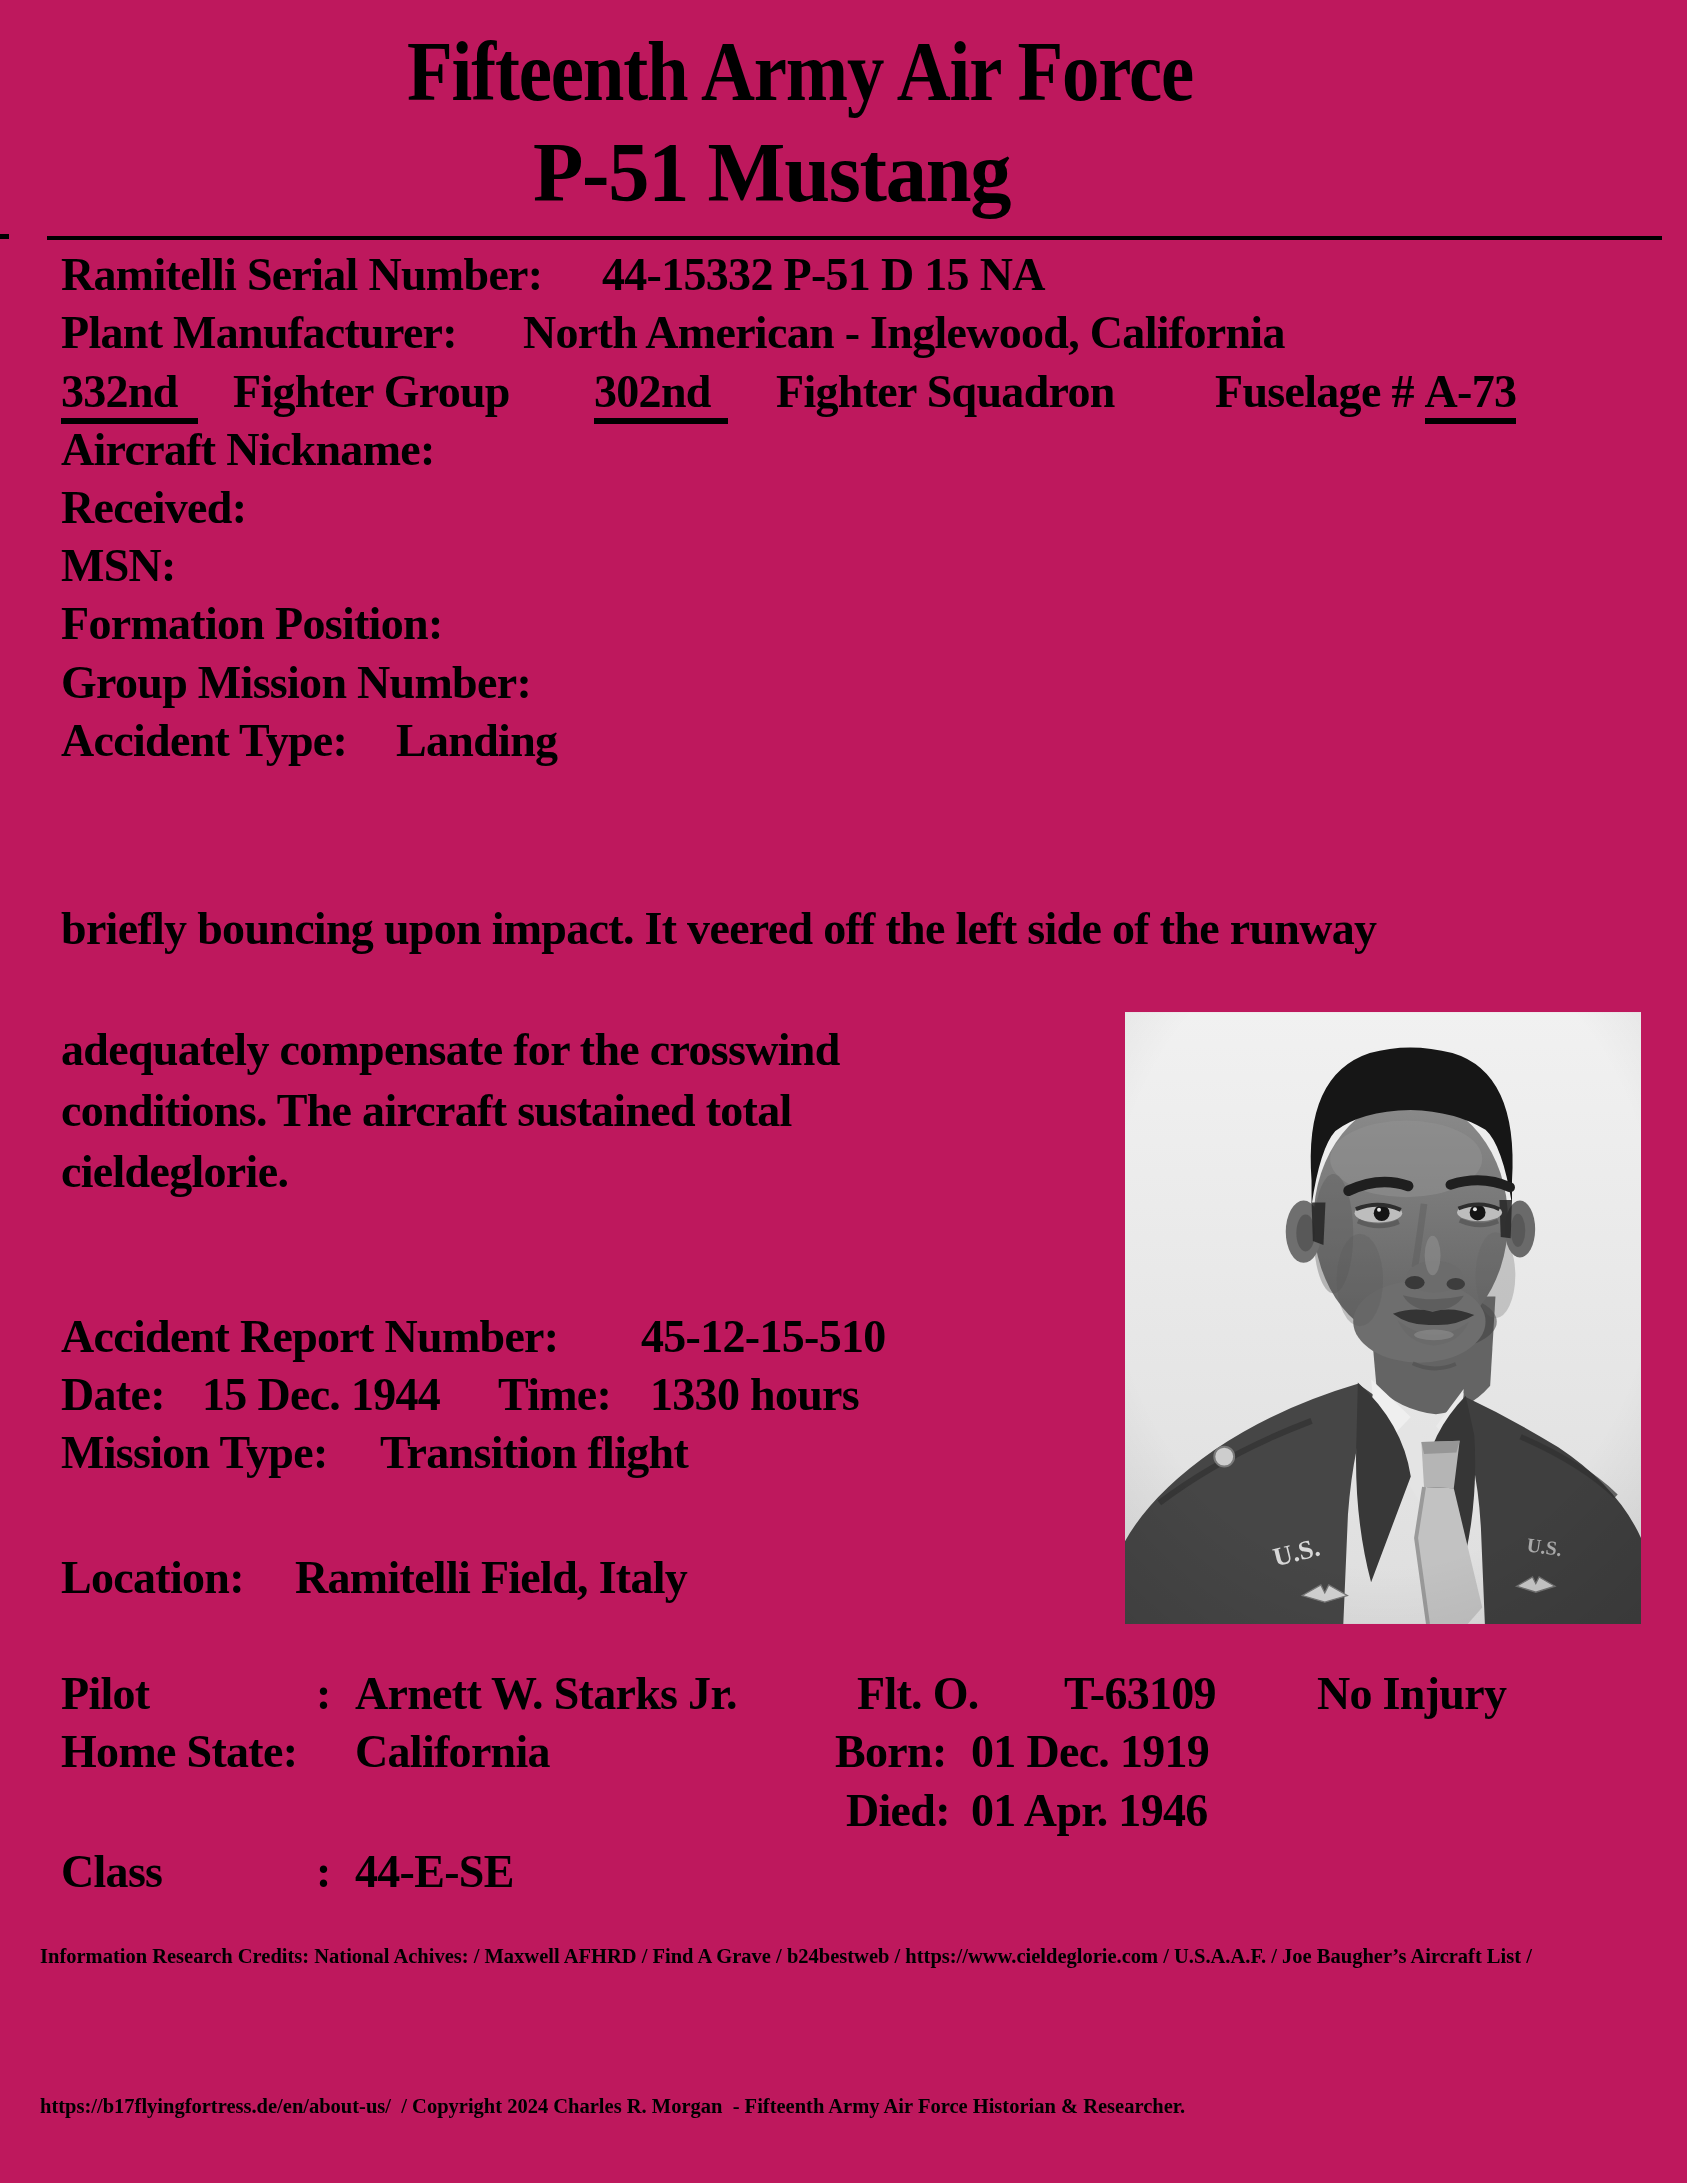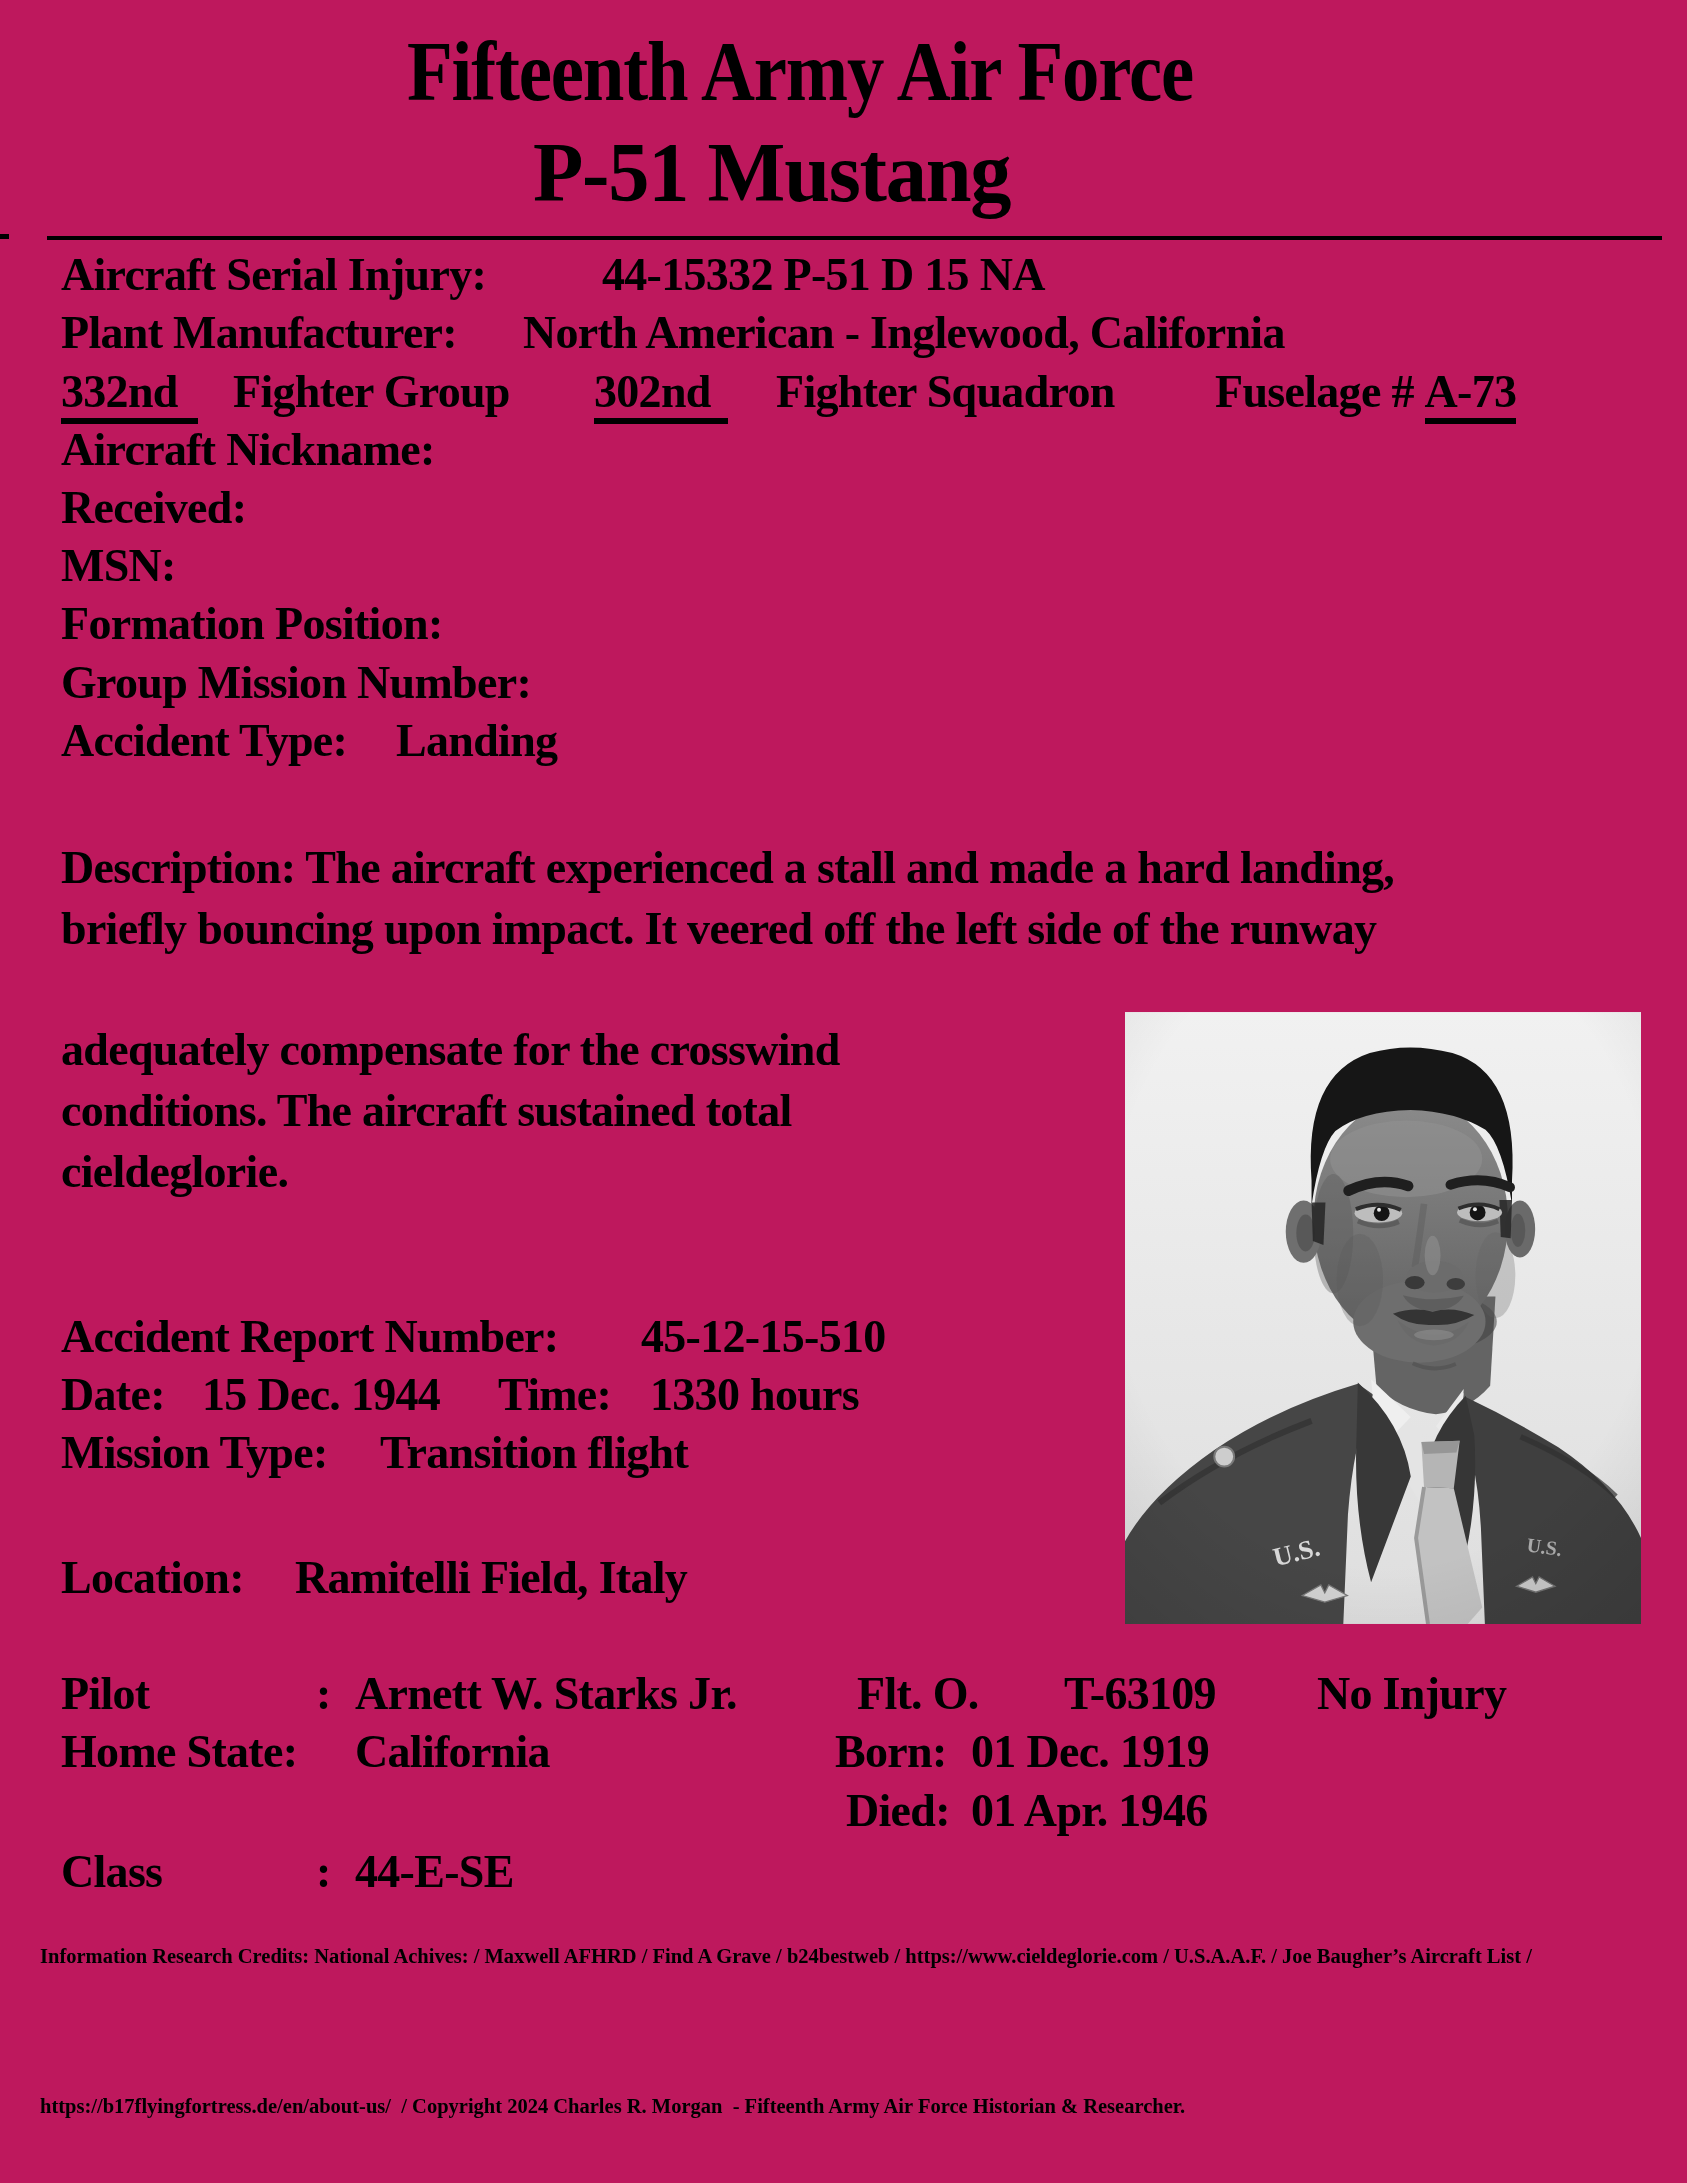--- a/index.html
+++ b/index.html
@@ -47,21 +47,21 @@
 <body>
 
 <div class="page">
 
   <div id="title1" class="title-line">Fifteenth Army Air Force</div>
   <div id="title2" class="title-line">P-51 Mustang</div>
   <div class="tick"></div>
   <div class="rule"></div>
 
   <div class="bl" style="top:252px">
-    <span class="seg" style="left:61px">Aircraft Serial Injury:</span>
+    <span class="seg" style="left:61px">Ramitelli Serial Number:</span>
     <span class="seg" style="left:602px">44-15332 P-51 D 15 NA</span>
   </div>
 
   <div class="bl" style="top:310px">
     <span class="seg" style="left:61px">Plant Manufacturer:</span>
     <span class="seg" style="left:523px">North American - Inglewood, California</span>
   </div>
 
   <div class="bl" style="top:369px">
     <span class="seg" style="left:61px"><span class="un un-trail">332nd</span></span>
@@ -89,23 +89,20 @@
 
   <div class="bl" style="top:660px">
     <span class="seg" style="left:61px">Group Mission Number:</span>
   </div>
 
   <div class="bl" style="top:718px">
     <span class="seg" style="left:61px">Accident Type:</span>
     <span class="seg" style="left:396px">Landing</span>
   </div>
 
-  <div class="bl" style="top:845px">
-    <span class="seg" style="left:61px">Description: The aircraft experienced a stall and made a hard landing,</span>
-  </div>
   <div class="bl" style="top:906px">
     <span class="seg" style="left:61px">briefly bouncing upon impact. It veered off the left side of the runway</span>
   </div>
   <div class="bl" style="top:1027px">
     <span class="seg" style="left:61px">adequately compensate for the crosswind</span>
   </div>
   <div class="bl" style="top:1088px">
     <span class="seg" style="left:61px">conditions. The aircraft sustained total</span>
   </div>
   <div class="bl" style="top:1149px">

